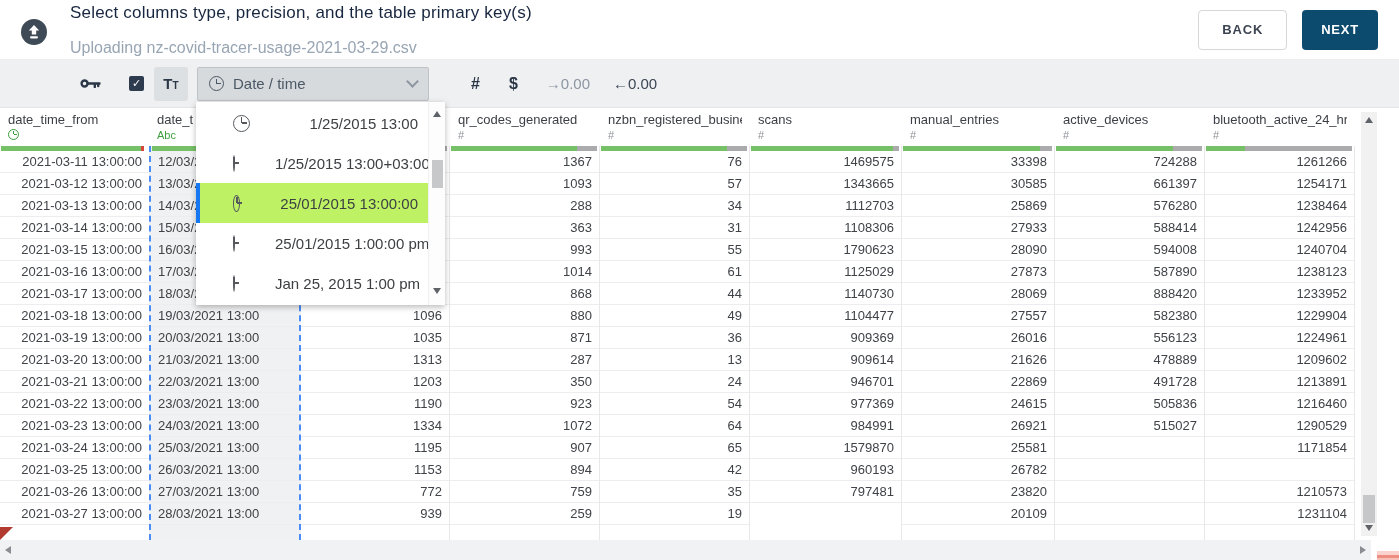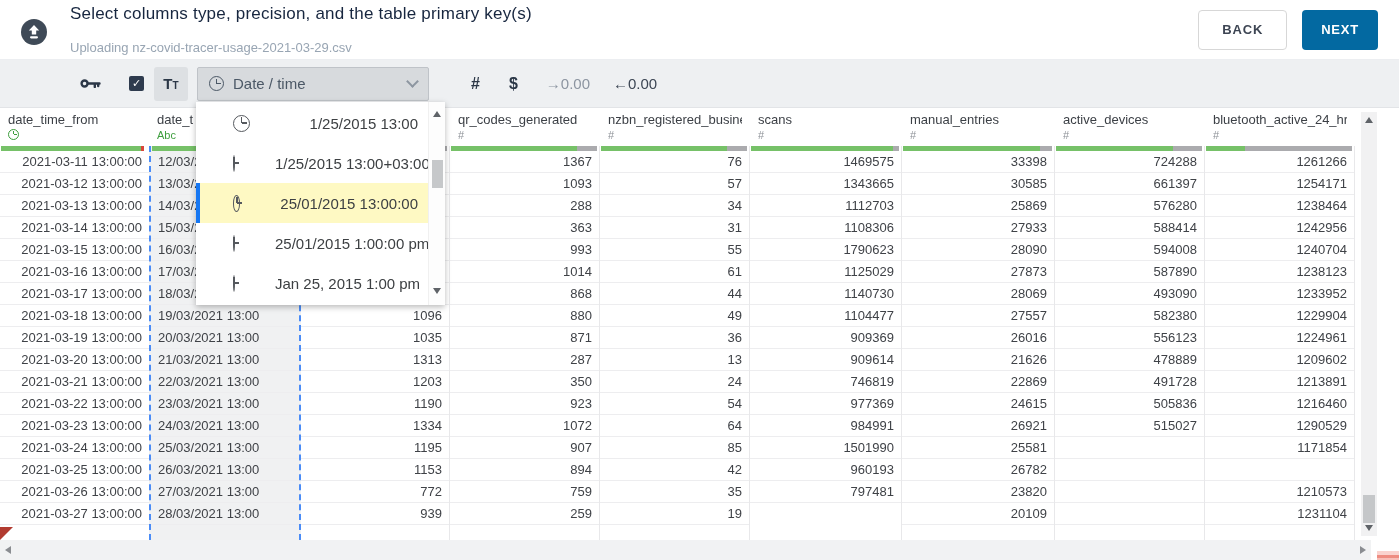--- a/index.html
+++ b/index.html
@@ -5,25 +5,25 @@
   * { box-sizing: border-box; margin: 0; padding: 0; }
   html,body { width:1399px; height:560px; overflow:hidden; background:#fff;
               font-family:"Liberation Sans", sans-serif; position:relative; }
 
   
   .topbar { position:absolute; left:0; top:0; width:1399px; height:60px; background:#fff;
             border-bottom:1px solid #eceef1; display:flex; align-items:center; }
   .upload-badge { position:absolute; left:21px; top:19px; width:26px; height:26px; }
   .titles { margin-left:70px; }
   .page-title { font-size:17px; font-weight:500; color:#17263f; letter-spacing:.2px; }
-  .subtitle { font-size:13px; color:#98a5b3; margin-top:16px; }
+  .subtitle { font-size:16px; color:#98a5b3; margin-top:16px; }
   .actions { margin-left:auto; padding-right:21px; display:flex; gap:15px; }
   .btn { height:40px; font-size:13px; font-weight:bold; letter-spacing:.8px; border-radius:4px; cursor:pointer; }
   .btn-back { background:#fff; border:1px solid #d7d7d7; color:#3d4553; padding:0 23px; }
-  .btn-next { background:#0369a1; border:none; color:#fff; padding:0 19px; }
+  .btn-next { background:#0c4a6e; border:none; color:#fff; padding:0 19px; }
 
   
   .toolbar { position:absolute; left:0; top:60px; width:1399px; height:48px; background:#eef0f2;
              border-bottom:1px solid #e2e4e7; display:flex; align-items:center; padding-left:80px; }
   .tb-icon { color:#2b3747; display:flex; align-items:center; }
   .checkbox { margin-left:28px; width:15px; height:15px; background:#2e3b4e; border-radius:2px;
               display:flex; align-items:center; justify-content:center; }
   .checkbox .check { color:#fff; font-size:11px; line-height:1; }
   .tt-btn { margin-left:10px; width:34px; height:34px; background:#dde0e3; border:none; border-radius:3px;
             color:#2b3747; cursor:pointer; display:flex; align-items:center; justify-content:center; }
@@ -93,21 +93,21 @@
   .corner-accent { position:absolute; left:1377px; top:551px; width:22px; height:9px;
                    background:linear-gradient(#fad3cf 0 40%, #ee8d82 40% 75%, #f8beb8 75% 100%); }
   .red-flag { position:absolute; left:0; top:419px; width:13px; height:13px; background:#b23b30;
               clip-path:polygon(0 0, 100% 0, 0 100%); }
 
   
   .dropdown { position:absolute; left:196px; top:102px; width:249px; height:203px; background:#fff;
               box-shadow:0 2px 6px rgba(0,0,0,.28); z-index:30; }
   .dd-items { position:absolute; left:0; top:1px; right:17px; }
   .dd-item { height:40px; display:flex; align-items:center; padding-left:37px; position:relative; cursor:pointer;gap:40px; }
-  .dd-item.selected { background:#fef9c3; }
+  .dd-item.selected { background:#bef264; }
   .dd-item.selected::before { content:""; position:absolute; left:0; top:0; width:4px; height:100%; background:#1677F2; }
   .dd-label { flex:1; text-align:right; padding-right:10px; font-size:15px; color:#3d4043; white-space:nowrap; }
   .dd-scroll { position:absolute; right:0; top:0; width:17px; height:100%; background:#fdfdfd; border-left:1px solid #f0f0f0; }
   .dd-scroll .btn-sq { position:absolute; left:0; width:16px; height:16px; display:flex; align-items:center; justify-content:center; cursor:pointer; }
   .dd-scroll .up { top:4px; } .dd-scroll .down { bottom:6px; }
   .dd-scroll .thumb { position:absolute; left:3px; top:58px; width:11px; height:28px; background:#c6c8ca; cursor:pointer; }
 </style>
 </head>
 <body>
 
@@ -290,21 +290,21 @@
           <div class="cell right">31</div>
           <div class="cell right">55</div>
           <div class="cell right">61</div>
           <div class="cell right">44</div>
           <div class="cell right">49</div>
           <div class="cell right">36</div>
           <div class="cell right">13</div>
           <div class="cell right">24</div>
           <div class="cell right">54</div>
           <div class="cell right">64</div>
-          <div class="cell right">85</div>
+          <div class="cell right">65</div>
           <div class="cell right">42</div>
           <div class="cell right">35</div>
           <div class="cell right">19</div>
           <div class="cell filler"></div>
         </div>
       </div>
       <div class="col" style="width: 152px;">
         <div class="col-head">
           <div class="col-name">scans</div>
           <div class="col-type gray">#</div>
@@ -317,24 +317,24 @@
           <div class="cell right">1469575</div>
           <div class="cell right">1343665</div>
           <div class="cell right">1112703</div>
           <div class="cell right">1108306</div>
           <div class="cell right">1790623</div>
           <div class="cell right">1125029</div>
           <div class="cell right">1140730</div>
           <div class="cell right">1104477</div>
           <div class="cell right">909369</div>
           <div class="cell right">909614</div>
-          <div class="cell right">746819</div>
+          <div class="cell right">946701</div>
           <div class="cell right">977369</div>
           <div class="cell right">984991</div>
-          <div class="cell right">1501990</div>
+          <div class="cell right">1579870</div>
           <div class="cell right">960193</div>
           <div class="cell right">797481</div>
           <div class="cell filler"></div>
         </div>
       </div>
       <div class="col" style="width: 153px; justify-content: flex-end;">
         <div class="col-head">
           <div class="col-name">manual_entries</div>
           <div class="col-type gray">#</div>
         </div>
@@ -372,21 +372,21 @@
           <div class="col-bar">
             <span class="seg green" style="width: 80%;"></span>
             <span class="seg gray" style="width: 20%;"></span>
           </div>
           <div class="cell right">724288</div>
           <div class="cell right">661397</div>
           <div class="cell right">576280</div>
           <div class="cell right">588414</div>
           <div class="cell right">594008</div>
           <div class="cell right">587890</div>
-          <div class="cell right">493090</div>
+          <div class="cell right">888420</div>
           <div class="cell right">582380</div>
           <div class="cell right">556123</div>
           <div class="cell right">478889</div>
           <div class="cell right">491728</div>
           <div class="cell right">505836</div>
           <div class="cell right">515027</div>
           <div class="cell right"></div>
           <div class="cell right"></div>
           <div class="cell right"></div>
           <div class="cell right"></div>

